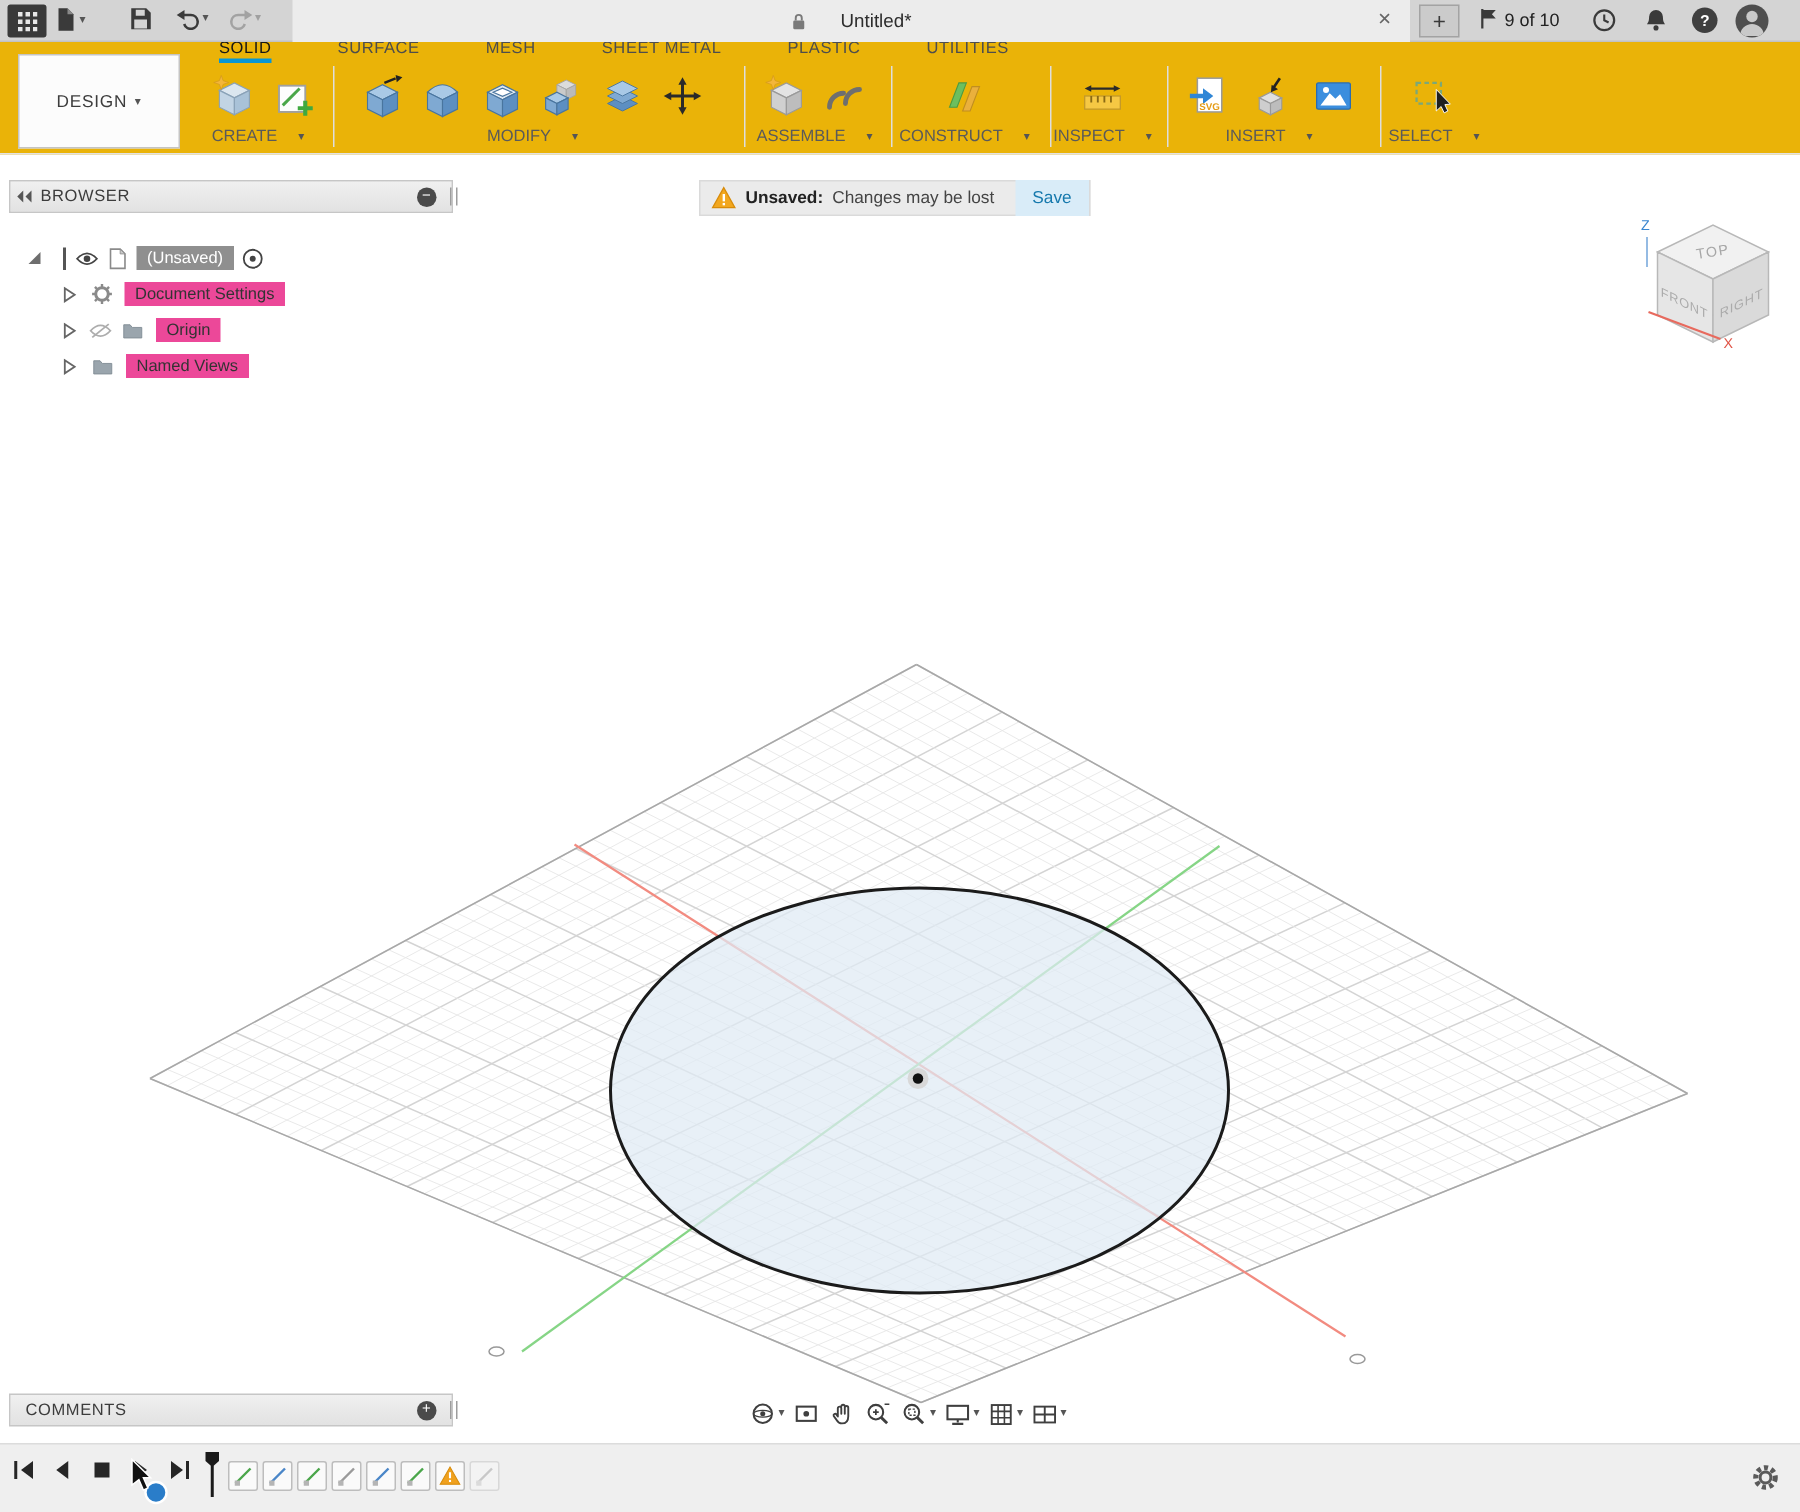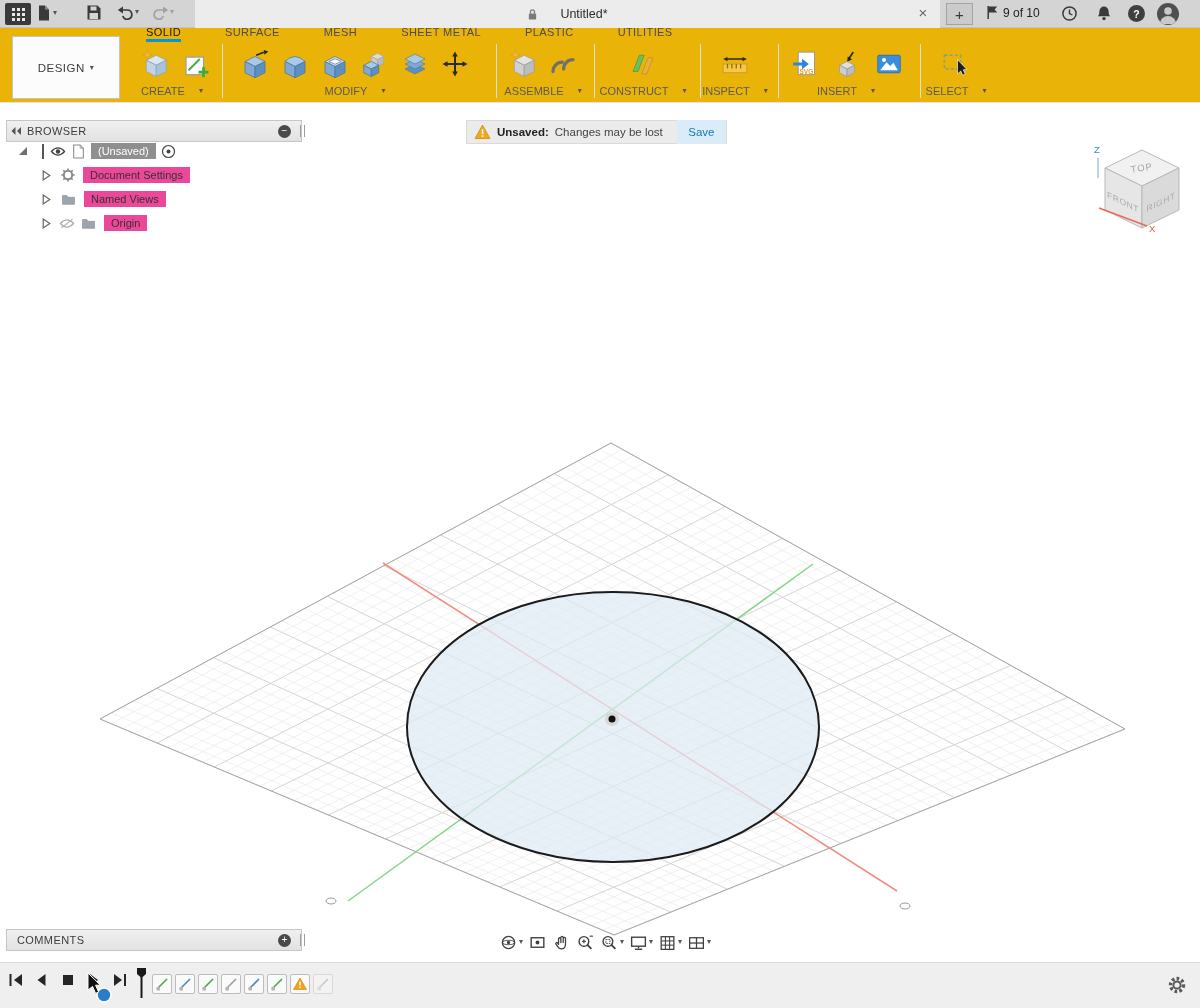--- a/index.html
+++ b/index.html
@@ -25,21 +25,21 @@
   .rtab.active{color:#161616;border-bottom:3px solid #0696d7;padding-bottom:1px}
   #design-btn{position:absolute;left:12px;top:20px;width:108px;height:63px;border:1px solid #c4c4c4;background:#fcfcfc;border-radius:0;display:flex;align-items:center;justify-content:center;gap:5px;font-size:11.5px;letter-spacing:.5px;color:#3d3d3d}
   .ticon{position:absolute;top:30px;width:34px;height:36px;display:flex;align-items:center;justify-content:center}
   .glabel{position:absolute;top:69px;transform:translateX(-50%);font-size:11px;color:#5a5a5a;white-space:nowrap;display:flex;gap:14px;align-items:center}
   .vdiv{position:absolute;top:28px;height:54px;width:1px;background:#dedede}
 
   
   .phead{position:absolute;height:22px;width:296px;background:linear-gradient(#f0f0f0,#e2e2e2);border:1px solid #c6c6c6;display:flex;align-items:center;font-size:11px;color:#3c3c3c;letter-spacing:.4px;z-index:4}
   .circbtn{width:13px;height:13px;border-radius:50%;background:#4a4a4a;color:#fff;display:flex;align-items:center;justify-content:center;font-size:10px;line-height:1}
   .grip{position:absolute;width:5px;height:12px;border-left:1px solid #9d9d9d;border-right:1px solid #9d9d9d;z-index:4}
-  #browser-body{position:absolute;left:6px;top:132px;width:296px;z-index:4}
+  #browser-body{position:absolute;left:6px;top:153px;width:296px;z-index:4}
   .brow{position:relative;height:24px;display:flex;align-items:center}
   .chip{font-size:11px;color:#333;background:#ec4899;padding:2px 7px;white-space:nowrap}
   .chip.sel{background:#8f8f8f;color:#fff}
 
   
   #warnbar{position:absolute;left:466px;top:120px;height:24px;display:flex;align-items:center;background:#ebebeb;border:1px solid #dadada;z-index:4}
   #warnbar .wl{font-weight:bold;font-size:11.5px;color:#222;margin:0 6px 0 6px}
   #warnbar .wm{font-size:11.5px;color:#444;margin-right:14px}
   #warnbar .wa{height:24px;display:flex;align-items:center;justify-content:center;width:49px;background:#d9ecf8;color:#1679ad;font-size:11.5px}
 
@@ -516,38 +516,38 @@
           <line x1="10.1" y1="3.9" x2="11.7" y2="2.3"></line>
       </g>
     </svg>
     <span class="chip" style="margin-left:8px">Document Settings</span>
   </div>
 
   <div class="brow">
     <svg width="9" height="11" viewBox="0 0 8 10" style="margin-left:36px">
       <polygon points="1,1 7,5 1,9" fill="none" stroke="#666" stroke-width="1.1"></polygon>
     </svg>
-    <svg width="15" height="12" viewBox="0 0 14 12" style="margin-left:10px">
+    <svg width="16" height="11" viewBox="0 0 14 10" style="margin-left:8px">
+      <path d="M1 5 Q7 -1.5 13 5 Q7 11.5 1 5 z" fill="none" stroke="#adadad" stroke-width="1.1"></path>
+      <line x1="2" y1="9" x2="12" y2="1" stroke="#adadad" stroke-width="1.1"></line>
+    </svg>
+    <svg width="15" height="12" viewBox="0 0 14 12" style="margin-left:6px">
       <path d="M1 2.5 h4.2 l1.5 1.8 H13 v7 H1 z" fill="#9aa5ad" stroke="#7f8b93" stroke-width=".6"></path>
     </svg>
-    <span class="chip" style="margin-left:8px">Named Views</span>
+    <span class="chip" style="margin-left:8px">Origin</span>
   </div>
 
   <div class="brow">
     <svg width="9" height="11" viewBox="0 0 8 10" style="margin-left:36px">
       <polygon points="1,1 7,5 1,9" fill="none" stroke="#666" stroke-width="1.1"></polygon>
     </svg>
-    <svg width="16" height="11" viewBox="0 0 14 10" style="margin-left:8px">
-      <path d="M1 5 Q7 -1.5 13 5 Q7 11.5 1 5 z" fill="none" stroke="#adadad" stroke-width="1.1"></path>
-      <line x1="2" y1="9" x2="12" y2="1" stroke="#adadad" stroke-width="1.1"></line>
-    </svg>
-    <svg width="15" height="12" viewBox="0 0 14 12" style="margin-left:6px">
+    <svg width="15" height="12" viewBox="0 0 14 12" style="margin-left:10px">
       <path d="M1 2.5 h4.2 l1.5 1.8 H13 v7 H1 z" fill="#9aa5ad" stroke="#7f8b93" stroke-width=".6"></path>
     </svg>
-    <span class="chip" style="margin-left:8px">Origin</span>
+    <span class="chip" style="margin-left:8px">Named Views</span>
   </div>
 </div>
 
 <div id="warnbar">
   <svg width="17" height="16" viewBox="0 0 16 15" style="margin-left:7px">
     <polygon points="8,1 15,13.6 1,13.6" fill="#f2a71e" stroke="#d88c0a" stroke-width=".8"></polygon>
     <rect x="7.3" y="5" width="1.5" height="4.6" fill="#fff"></rect>
     <rect x="7.3" y="10.6" width="1.5" height="1.5" fill="#fff"></rect>
   </svg>
   <span class="wl">Unsaved:</span>

